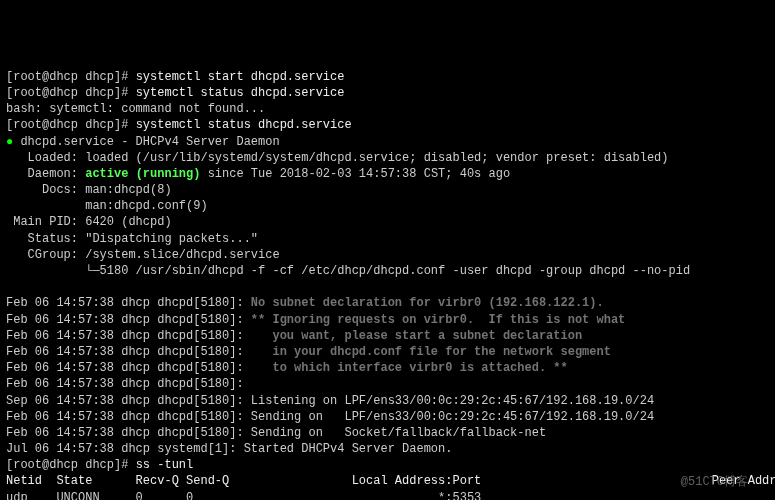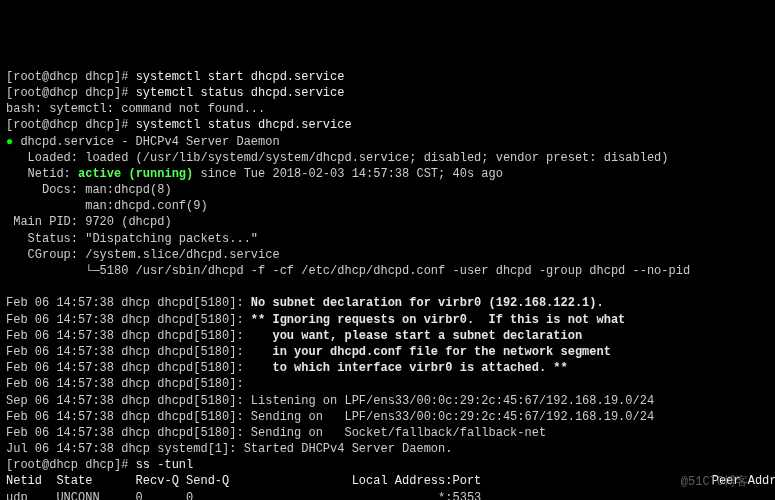--- a/index.html
+++ b/index.html
@@ -9,21 +9,21 @@
       font-size: 12px;
       line-height: 1.35;
       margin: 0;
       padding: 4px 6px;
       width: 775px;
       box-sizing: border-box;
       white-space: pre;
     }
     .white { color: #eee; }
     .green { color: #5f5; }
-    .red { color: #e5e5e5; margin-top: 23px; }
+    .red { color: #737373; margin-top: 23px; }
     .bold { font-weight: bold; }
     .dot-green { color: #0f0; }
     .watermark {
       position: fixed;
       right: 27px;
       bottom: 10px;
       color: #888;
       font-size: 12px;
       opacity: 0.7;
     }
@@ -32,24 +32,24 @@
 <body>
 
 
 
 <span>[root@dhcp dhcp]#</span> <span class="white">systemctl start dhcpd.service</span>
 <span>[root@dhcp dhcp]#</span> <span class="white">sytemctl status dhcpd.service</span>
 <span>bash: sytemctl: command not found...</span>
 <span>[root@dhcp dhcp]#</span> <span class="white">systemctl status dhcpd.service</span>
 <span class="dot-green">●</span><span> dhcpd.service - DHCPv4 Server Daemon</span>
 <span>   Loaded: loaded (/usr/lib/systemd/system/dhcpd.service; disabled; vendor preset: disabled)</span>
-<span>   Netid: </span><span class="green bold">active (running)</span><span> since Tue 2018-02-03 14:57:38 CST; 40s ago</span>
+<span>   Daemon: </span><span class="green bold">active (running)</span><span> since Tue 2018-02-03 14:57:38 CST; 40s ago</span>
 <span>     Docs: man:dhcpd(8)</span>
 <span>           man:dhcpd.conf(9)</span>
-<span> Main PID: 9720 (dhcpd)</span>
+<span> Main PID: 6420 (dhcpd)</span>
 <span>   Status: "Dispatching packets..."</span>
 <span>   CGroup: /system.slice/dhcpd.service</span>
 <span>           └─5180 /usr/sbin/dhcpd -f -cf /etc/dhcp/dhcpd.conf -user dhcpd -group dhcpd --no-pid</span>
 
 <span>Feb 06 14:57:38 dhcp dhcpd[5180]: </span><span class="red bold">No subnet declaration for virbr0 (192.168.122.1).</span>
 <span>Feb 06 14:57:38 dhcp dhcpd[5180]: </span><span class="red bold">** Ignoring requests on virbr0.  If this is not what</span>
 <span>Feb 06 14:57:38 dhcp dhcpd[5180]: </span><span class="red bold">   you want, please start a subnet declaration</span>
 <span>Feb 06 14:57:38 dhcp dhcpd[5180]: </span><span class="red bold">   in your dhcpd.conf file for the network segment</span>
 <span>Feb 06 14:57:38 dhcp dhcpd[5180]: </span><span class="red bold">   to which interface virbr0 is attached. **</span>
 <span>Feb 06 14:57:38 dhcp dhcpd[5180]: </span>

